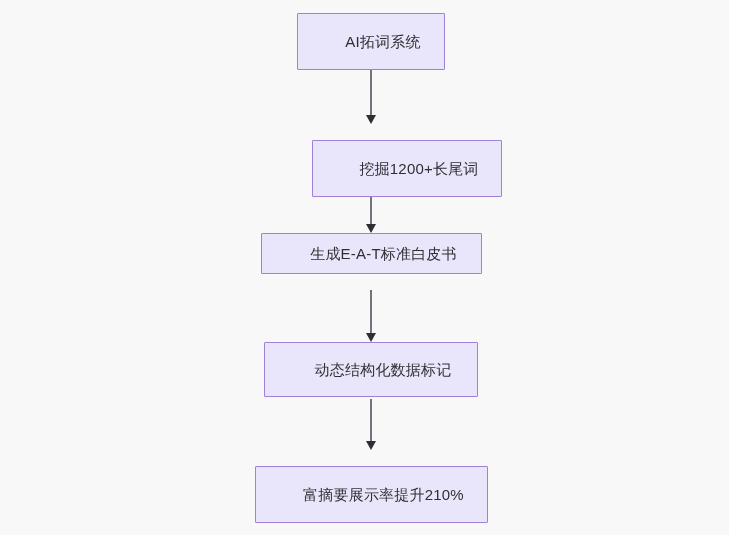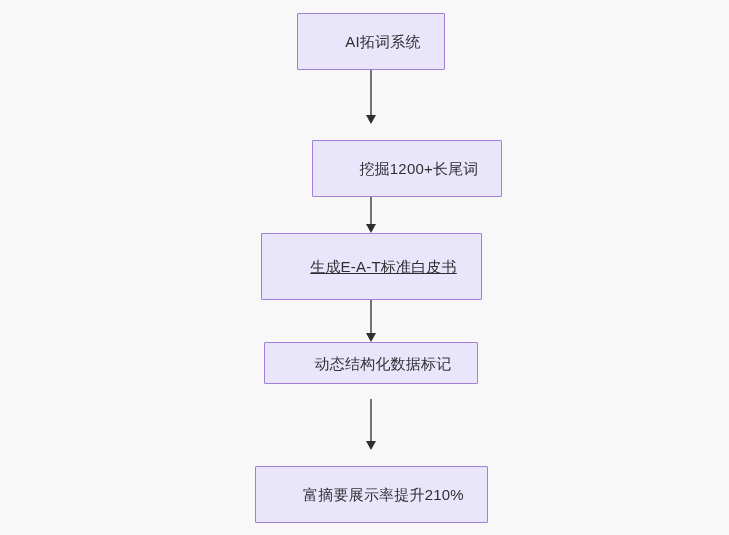--- a/index.html
+++ b/index.html
@@ -91,25 +91,25 @@
   </div>
 
   <div class="node" style="left:297px; top:13px; width:148px; height:57px;">
     <span class="node-label">AI拓词系统</span>
   </div>
 
   <div class="node" style="left:276px; top:140px; width:190px; height:57px;margin-left:36px;">
     <span class="node-label">挖掘1200+长尾词</span>
   </div>
 
-  <div class="node" style="left:261px; top:233px; width:221px; height:67px;text-decoration:underline;">
+  <div class="node" style="left:261px; top:233px; width:221px; height:41px;">
     <span class="node-label">生成E-A-T标准白皮书</span>
   </div>
 
-  <div class="node" style="left:264px; top:342px; width:214px; height:42px;">
+  <div class="node" style="left:264px; top:342px; width:214px; height:55px;">
     <span class="node-label">动态结构化数据标记</span>
   </div>
 
   <div class="node" style="left:255px; top:450px; width:233px; height:57px;margin-top:16px;">
     <span class="node-label">富摘要展示率提升210%</span>
   </div>
 
 </div>
 
 </body></html>

